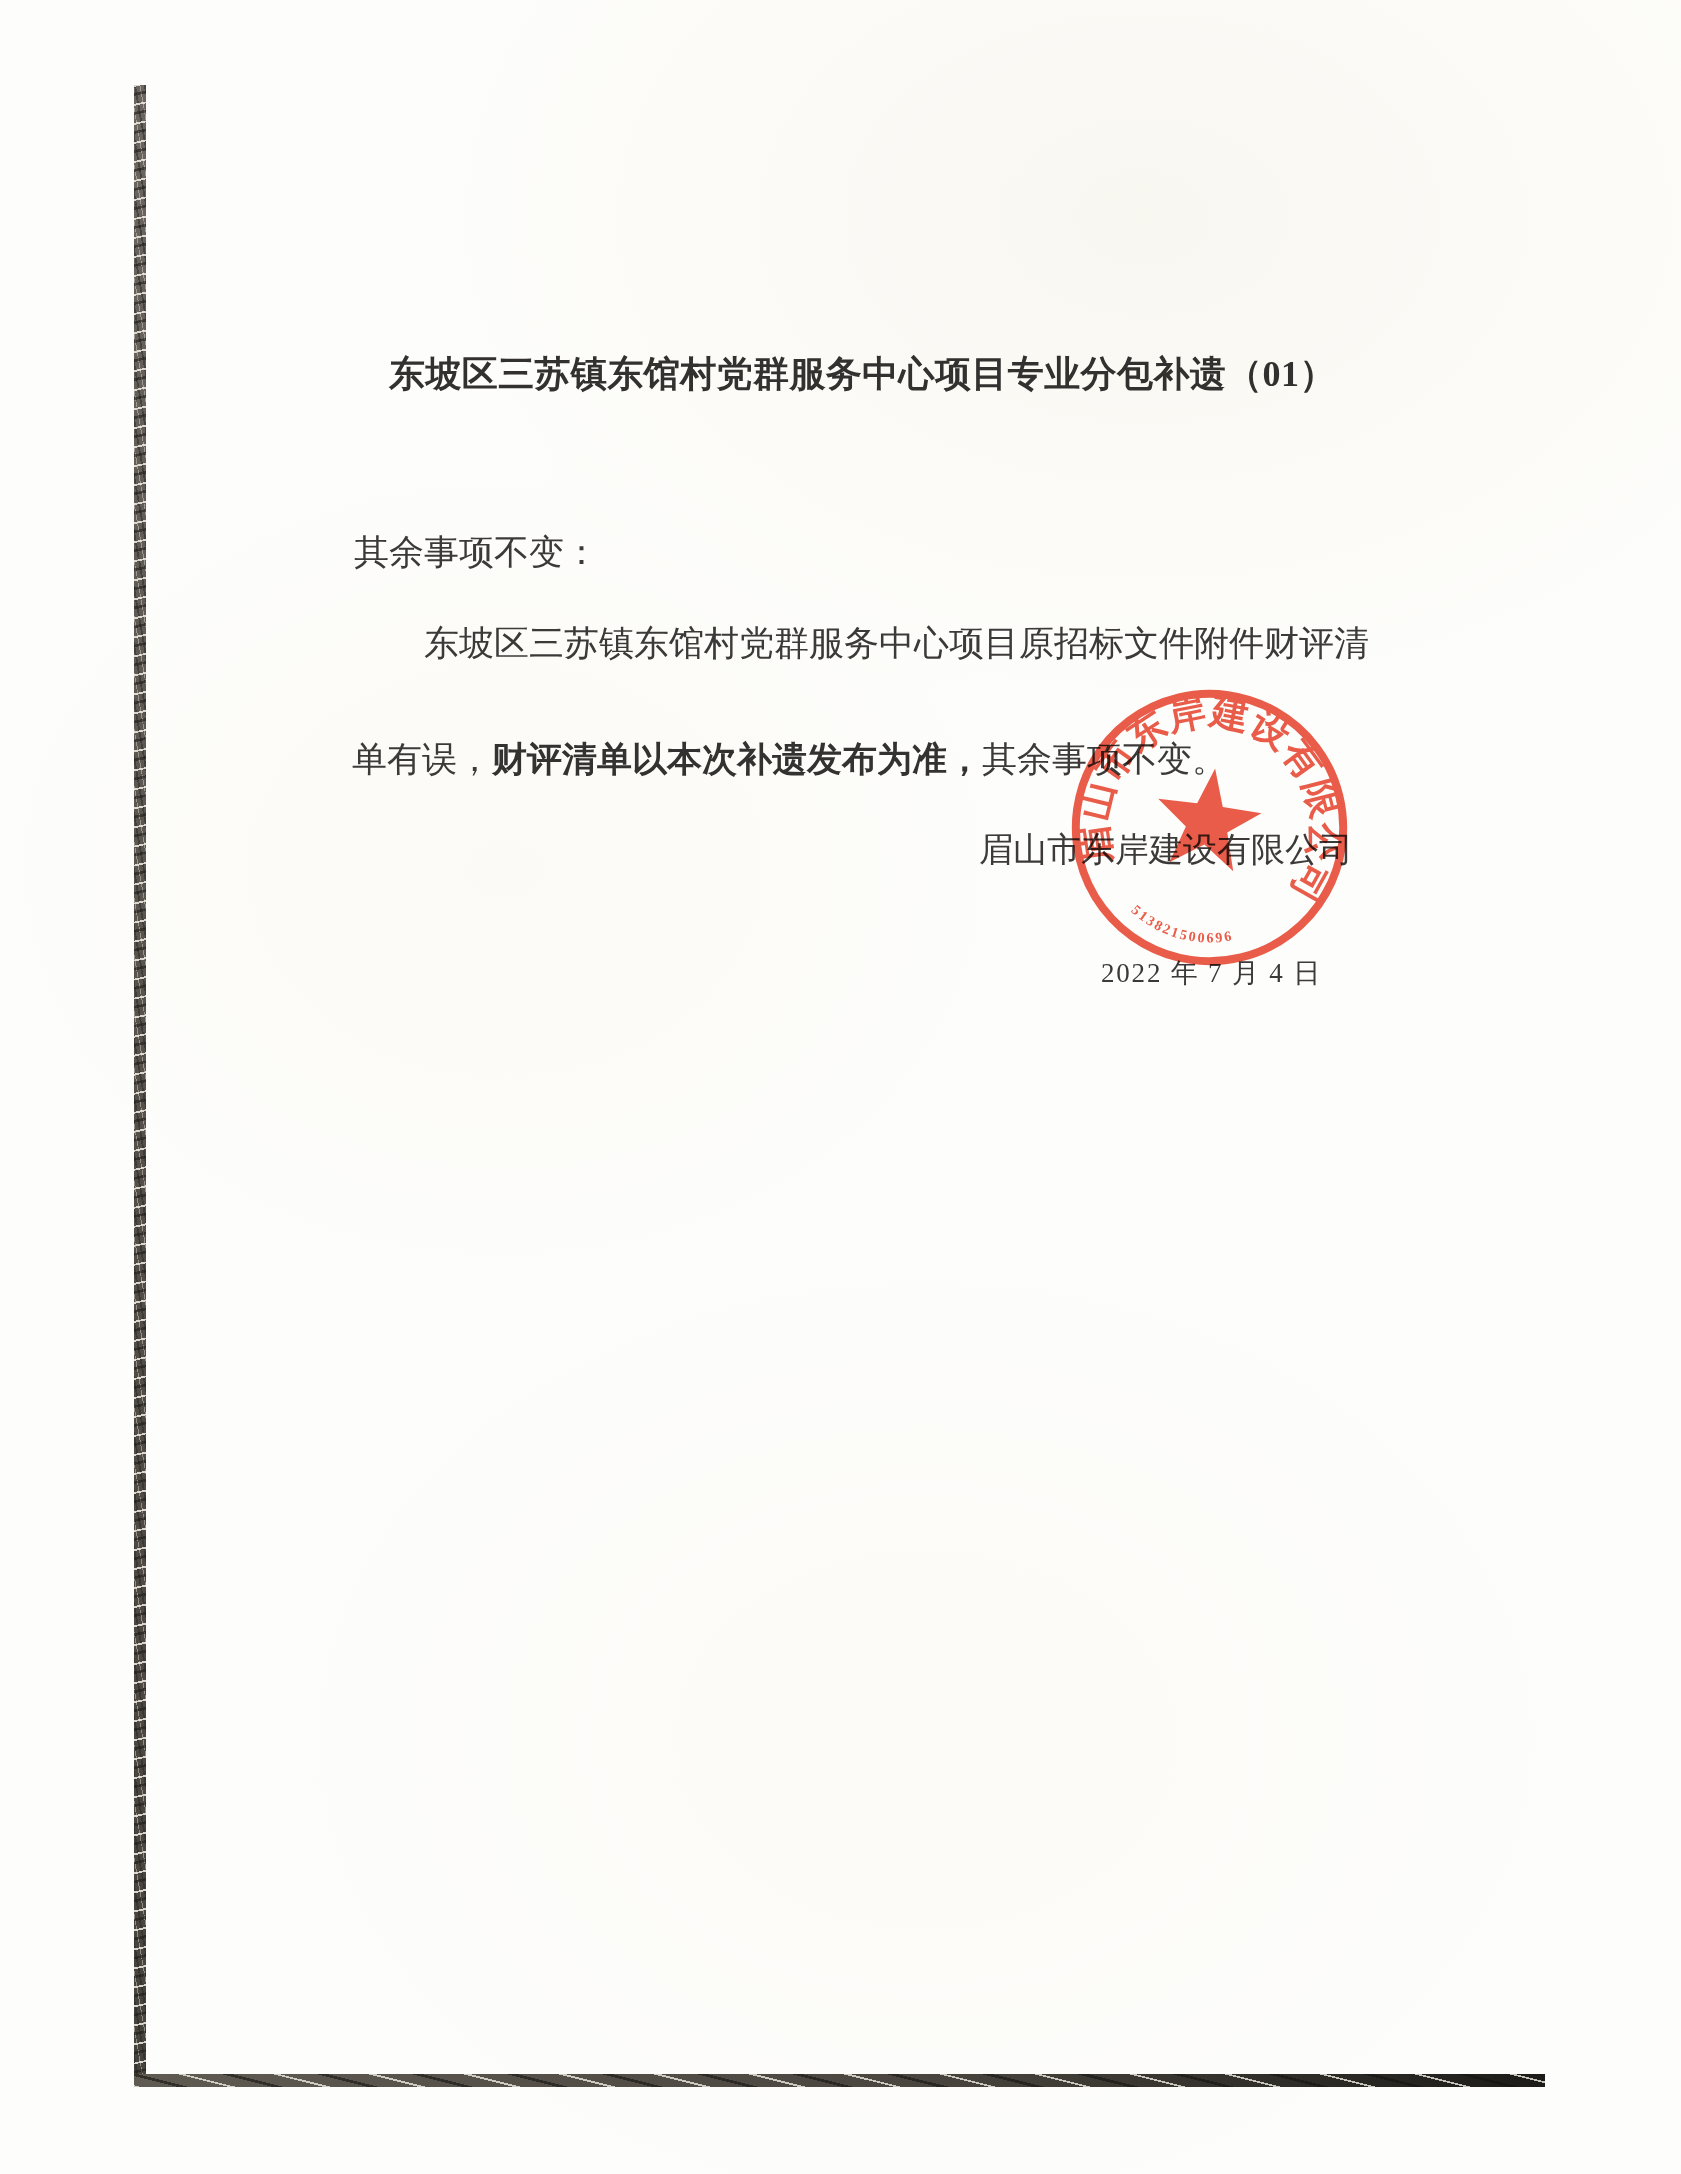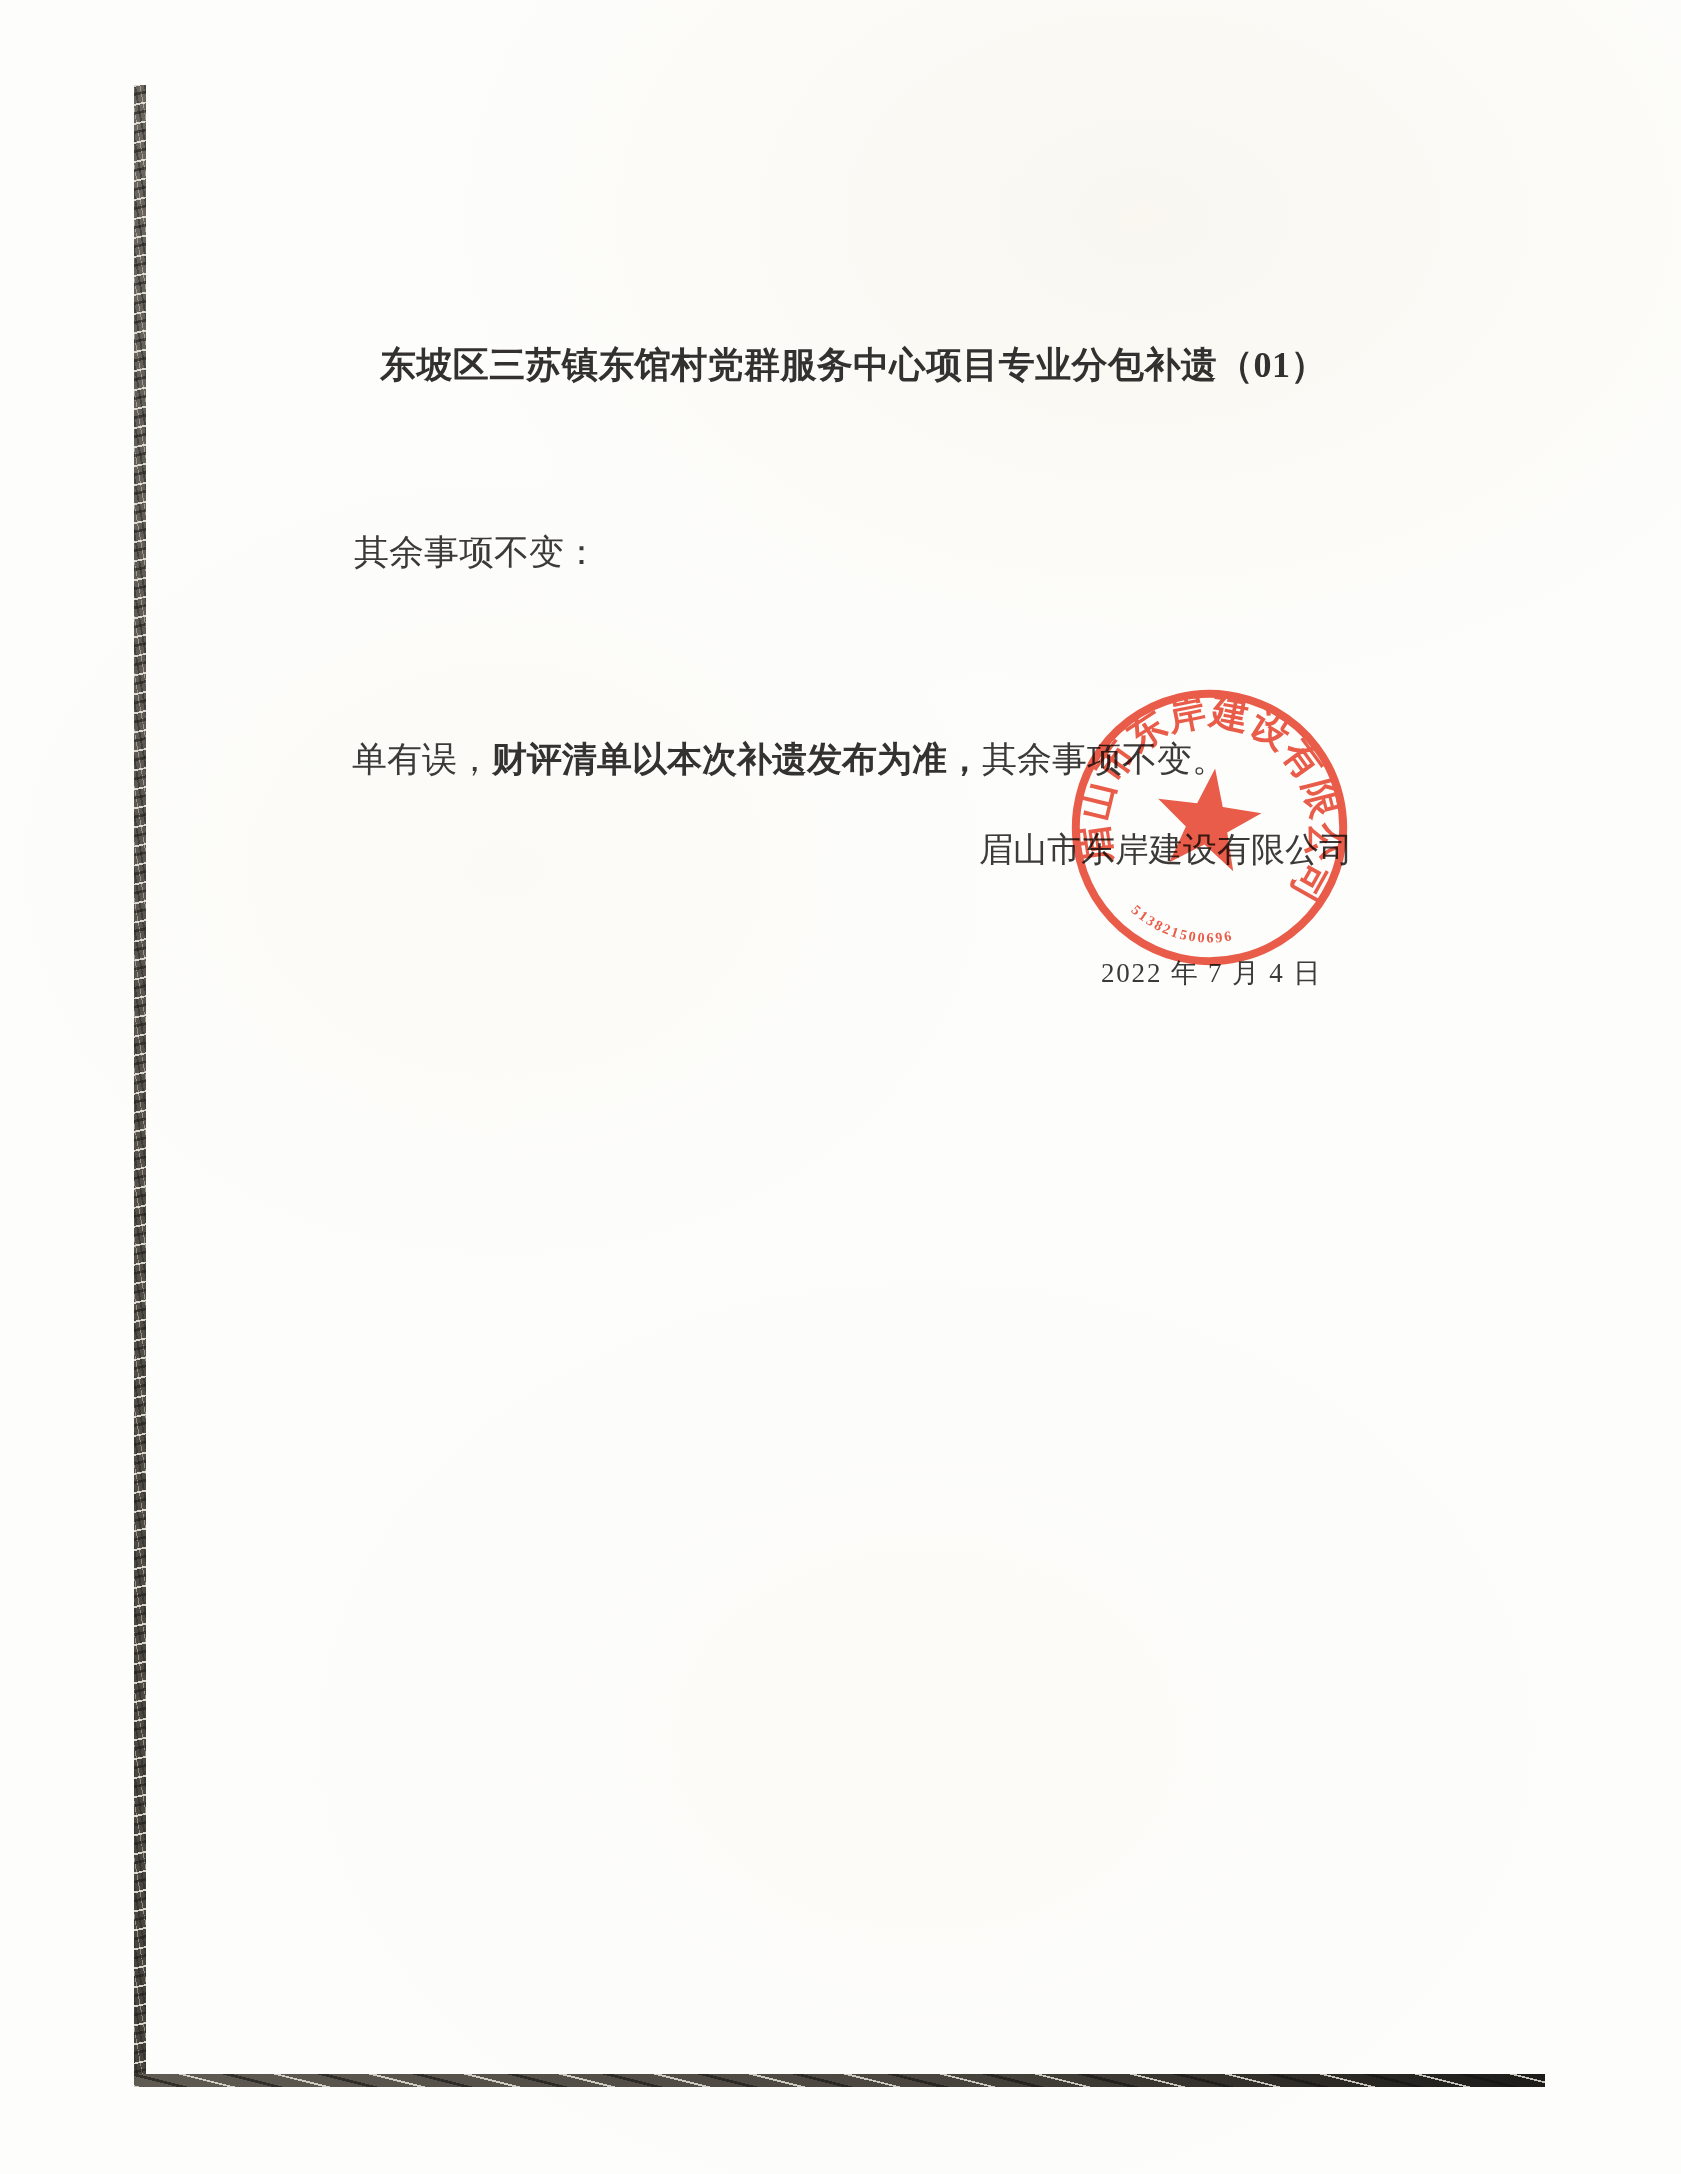--- a/index.html
+++ b/index.html
@@ -48,21 +48,21 @@
   }
 
   .txt { position: absolute; color: #3c3a38; white-space: nowrap; }
 
   .doc-title {
     left: 380px; top: 345px;
     font-size: 36px; line-height: 41px;
     font-weight: bold;
     color: #333130;
     letter-spacing: 0.4px;
-    margin: 0;
+    margin: 9px;
   }
   .salutation  { left: 354px; top: 498px; font-size: 35px; line-height: 39px; }
   .body-line-1 { left: 424px; top: 589px; font-size: 35px; line-height: 39px; }
   .body-line-2 { left: 352px; top: 705px; font-size: 35px; line-height: 39px; }
   .body-line-2 .bold-seg { font-weight: bold; color: #343230; }
 
   .sig-company { left: 979px; top: 831px;  font-size: 34px; line-height: 37px; letter-spacing: 0px; }
   .sig-date    { left: 1101px; top: 955px; font-size: 27px; line-height: 37px; letter-spacing: 1.8px; }
 
   
@@ -83,20 +83,21 @@
 
 <div class="canvas">
 
   <div class="edge-left"></div>
   <div class="edge-bottom"></div>
 
   <h1 class="txt doc-title">东坡区三苏镇东馆村党群服务中心项目专业分包补遗（01）</h1>
 
   <p class="txt salutation">其余事项不变：</p>
 
+  <p class="txt body-line-1">东坡区三苏镇东馆村党群服务中心项目原招标文件附件财评清</p>
 
   <p class="txt body-line-2"><span>单有误，</span><span class="bold-seg">财评清单以本次补遗发布为准，</span><span>其余事项不变。</span></p>
 
   <div class="txt sig-company">眉山市东岸建设有限公司</div>
 
   <div class="txt sig-date">2022 年 7 月 4 日</div>
 
   <svg class="seal" viewBox="-170 -170 340 340">
     <defs>
       <path id="ring-arc" d="M -102.4 54.5 A 116 116 0 1 1 102.4 54.5" fill="none"></path>

